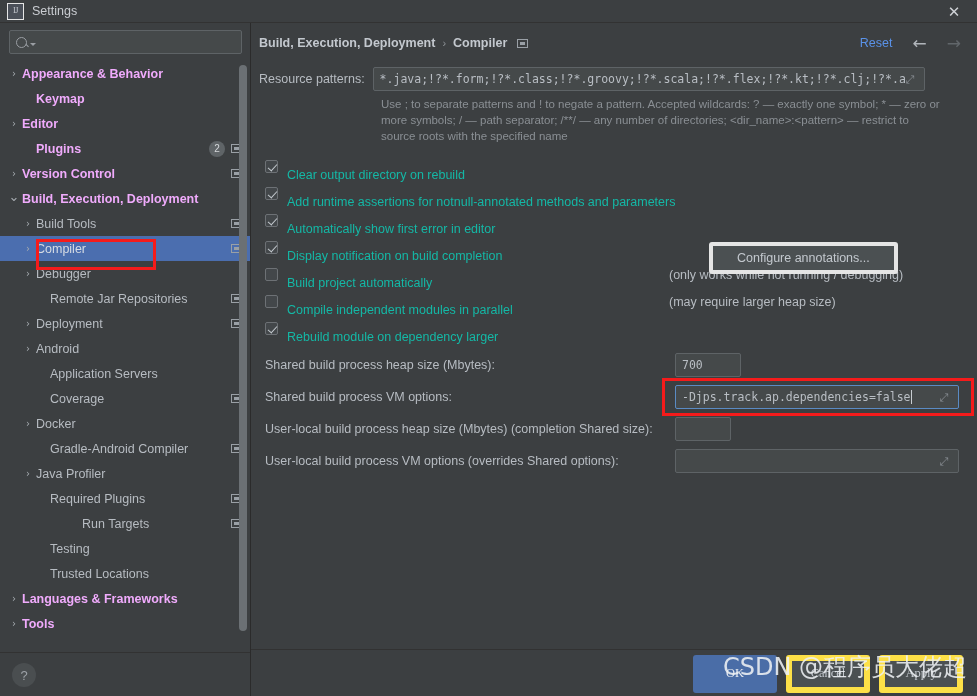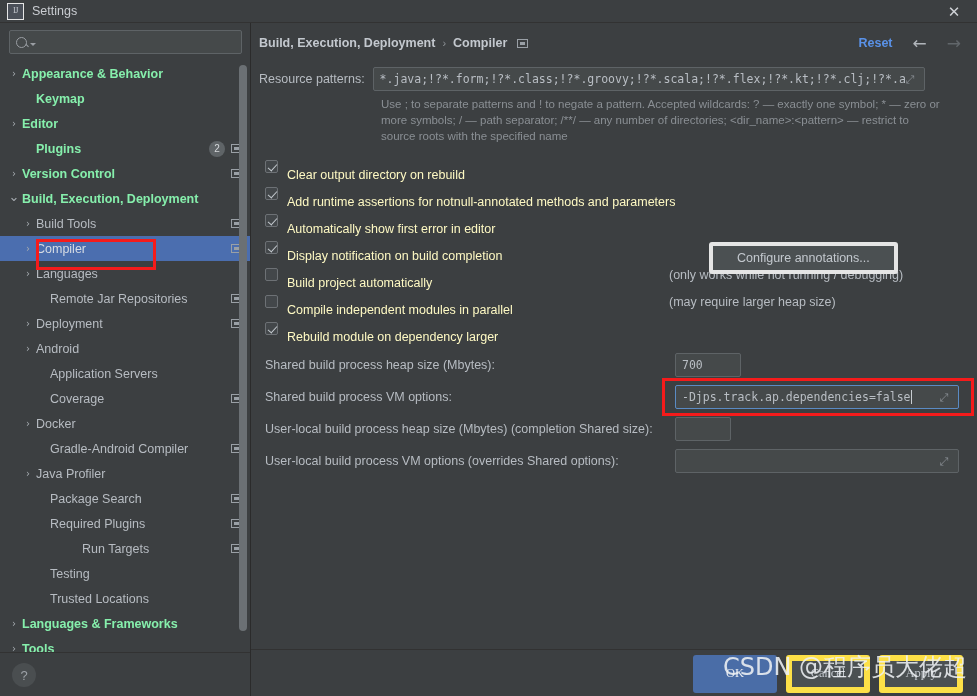--- a/index.html
+++ b/index.html
@@ -124,21 +124,21 @@
     flex: 0 0 16px;
     line-height: 1;
     font-family: "DejaVu Sans", sans-serif;
   }
   .arrow.none { visibility: hidden; }
   .tree-label {
     font-size: 12.5px;
     color: #b7bcc2;
     white-space: nowrap;
   }
-  .tree-label.bold { font-weight: bold; color: #86efac; }
+  .tree-label.bold { font-weight: bold; color: #f0abfc; }
   .badge {
     margin-left: auto;
     width: 16px; height: 16px;
     border-radius: 50%;
     background: #5f6467;
     color: #d4d7da;
     font-size: 10px;
     display: flex; align-items: center; justify-content: center;
     margin-right: 6px;
   }
@@ -200,21 +200,21 @@
   }
   .crumb-sep {
     color: #8d9297;
     margin: 0 7px;
     font-size: 11px;
   }
   #crumb-cfg { margin-left: 10px; }
   #reset-link {
     margin-left: auto;
     color: #5a92e8;
-    font-weight: bold;
+    font-weight: normal;
     font-size: 12.5px;
   }
   .nav-arrow {
     margin-left: 20px;
     font-size: 17px;
     line-height: 1;
     color: #b0b5ba;
     font-family: "DejaVu Sans", sans-serif;
   }
   .nav-arrow.disabled { color: #61666a; }
@@ -290,21 +290,21 @@
   }
   .cb.checked::after {
     content: "";
     position: absolute;
     left: 3.5px; top: 0.5px;
     width: 4px; height: 8px;
     border: solid #c4c9ce;
     border-width: 0 1.6px 1.6px 0;
     transform: rotate(42deg);
   }
-  .cb-label { font-size: 12.5px; color: #fef9c3; white-space: nowrap; margin-top: 16px;}
+  .cb-label { font-size: 12.5px; color: #14b8a6; white-space: nowrap; margin-top: 16px;}
   .side-note {
     position: absolute;
     left: 410px;
     font-size: 12.5px;
     color: #b7bcc2;
     white-space: nowrap;
   }
   .btn {
     background: #4b5052;
     border: 4px solid #e5e5e5;
@@ -465,21 +465,21 @@
           </div>
           <div class="tree-row selected" style="padding-left: 20px;">
             <span class="arrow">›</span>
             <span class="tree-label">Compiler</span>
             <span class="cfg-slot">
               <span class="cfg-icon"></span>
             </span>
           </div>
           <div class="tree-row" style="padding-left: 20px;">
             <span class="arrow">›</span>
-            <span class="tree-label">Languages</span>
+            <span class="tree-label">Debugger</span>
           </div>
           <div class="tree-row" style="padding-left: 34px;">
             <span class="arrow none">›</span>
             <span class="tree-label">Remote Jar Repositories</span>
             <span class="cfg-slot">
               <span class="cfg-icon"></span>
             </span>
           </div>
           <div class="tree-row" style="padding-left: 20px;">
             <span class="arrow">›</span>
@@ -510,27 +510,20 @@
           <div class="tree-row" style="padding-left: 34px;">
             <span class="arrow none">›</span>
             <span class="tree-label">Gradle-Android Compiler</span>
             <span class="cfg-slot">
               <span class="cfg-icon"></span>
             </span>
           </div>
           <div class="tree-row" style="padding-left: 20px;">
             <span class="arrow">›</span>
             <span class="tree-label">Java Profiler</span>
-          </div>
-          <div class="tree-row" style="padding-left: 34px;">
-            <span class="arrow none">›</span>
-            <span class="tree-label">Package Search</span>
-            <span class="cfg-slot">
-              <span class="cfg-icon"></span>
-            </span>
           </div>
           <div class="tree-row" style="padding-left: 34px;">
             <span class="arrow none">›</span>
             <span class="tree-label">Required Plugins</span>
             <span class="cfg-slot">
               <span class="cfg-icon"></span>
             </span>
           </div>
           <div class="tree-row" style="padding-left: 54px; gap: 12px;">
             <span class="arrow none">›</span>

